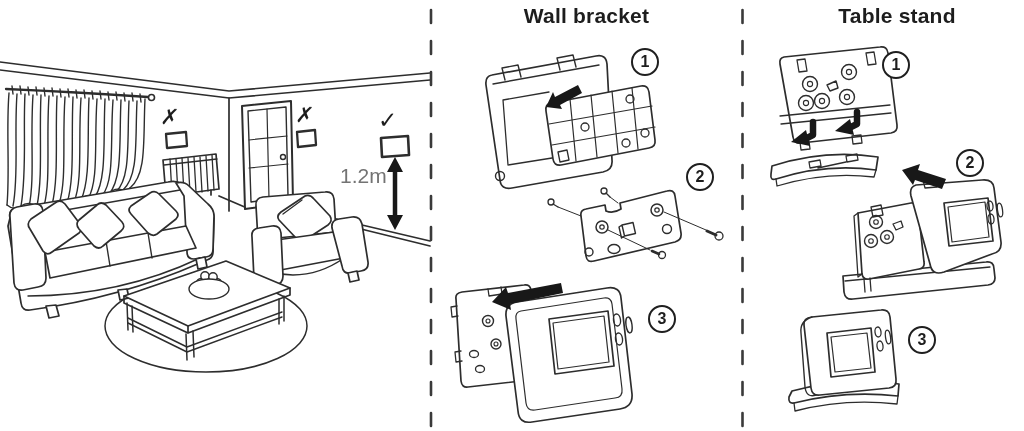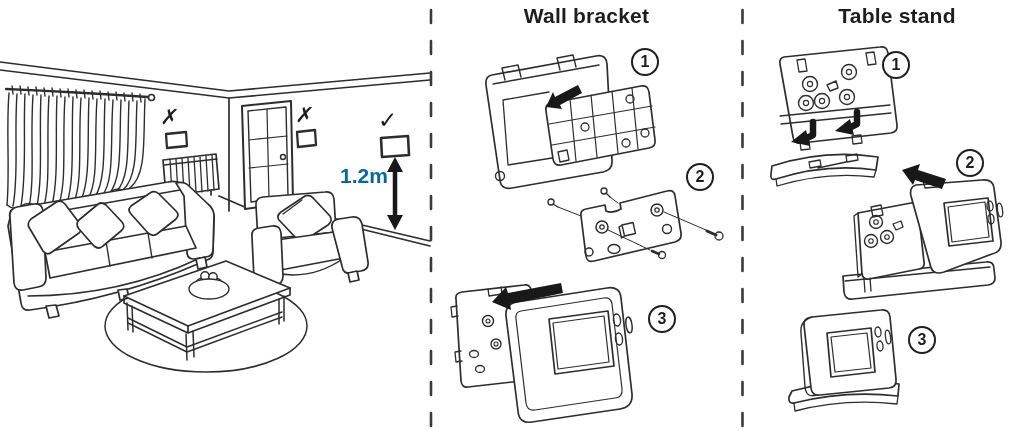--- a/index.html
+++ b/index.html
@@ -4,21 +4,21 @@
 <style>
   html,body{margin:0;padding:0;background:#fff;}
   .canvas{position:relative;width:1024px;height:431px;background:#fff;overflow:hidden;
           font-family:"Liberation Sans",sans-serif;}
   svg{position:absolute;left:0;top:0;}
   .panel-title{position:absolute;top:4px;font-weight:700;font-size:21px;color:#1d1d1d;
                text-align:center;letter-spacing:.2px;}
   .mark{position:absolute;font-family:"DejaVu Sans",sans-serif;font-weight:700;color:#1d1d1d;line-height:1;}
   .mark-x{font-size:21px;transform:skewX(-8deg);}
   .mark-check{font-size:23px;}
-  .height-label{position:absolute;font-size:21px;font-weight:700;color:#0369a1;line-height:1;}
+  .height-label{position:absolute;font-size:21px;font-weight:400;color:#737373;line-height:1;}
   .step-circle{position:absolute;width:24px;height:24px;border:2.5px solid #1f1f1f;border-radius:50%;
                background:#fff;display:flex;align-items:center;justify-content:center;
                font-weight:700;font-size:16px;color:#1d1d1d;}
 </style>
 </head>
 <body>
 
 <div class="canvas">
 
 <svg width="1024" height="431" viewBox="0 0 1024 431">

